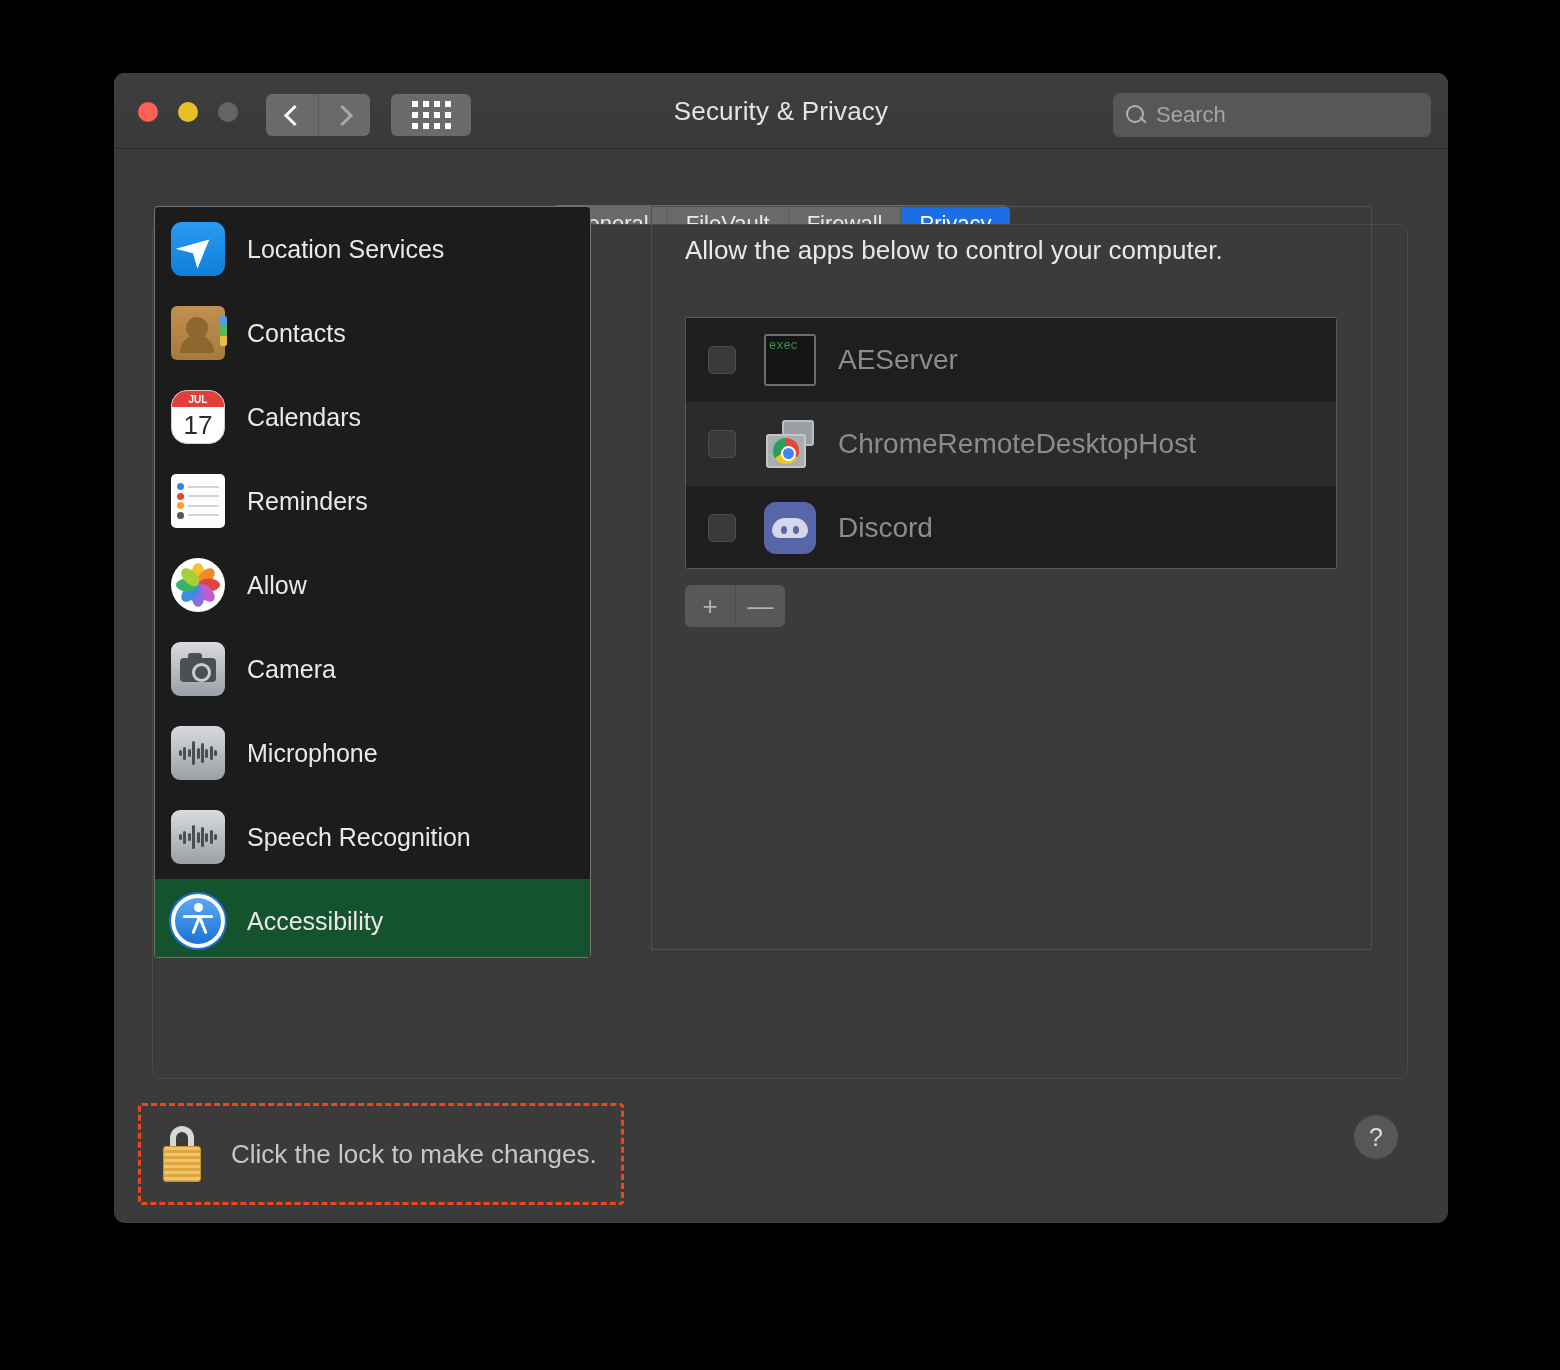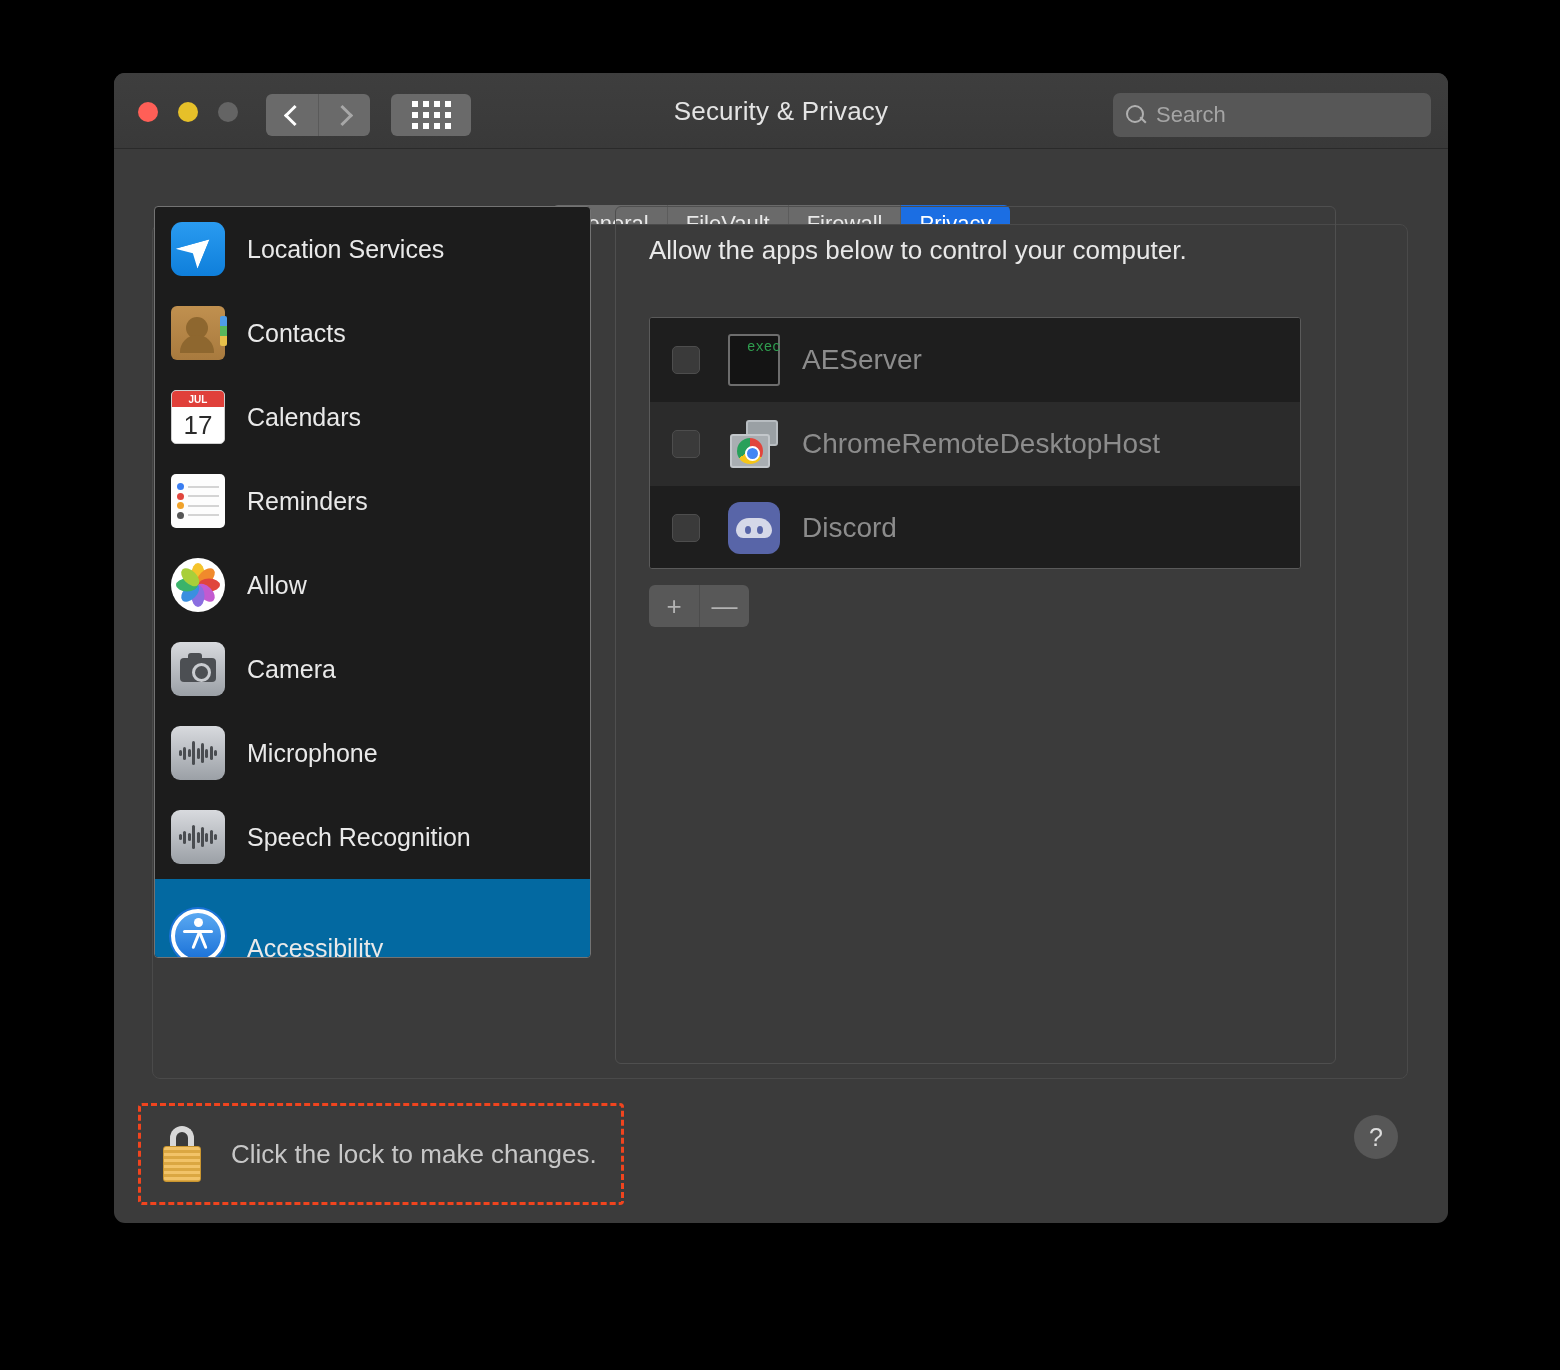--- a/index.html
+++ b/index.html
@@ -106,21 +106,21 @@
   .sidebar {
     width: 437px; height: 752px;
     background: #1c1c1c;
     border: 1px solid #737373;
     border-radius: 4px;
     overflow: hidden;
   }
   .sbrow {
     height: 84px; display: flex; align-items: center; padding-left: 16px;
   }
-  .sbrow.selected { background: #0369a1; align-items: flex-end; }
+  .sbrow.selected { background: #14532d; }
   .sblabel { color: #e9e9e9; font-size: 25px; margin-left: 22px; }
 
   .ic { width: 54px; height: 54px; flex: 0 0 54px; position: relative; }
 
   
   .ic-loc { background: linear-gradient(#2a9bf0, #0f7fdb); border-radius: 11px; }
   .ic-loc::after {
     content: ""; position: absolute; left: 12px; top: 12px;
     width: 0; height: 0;
     border-left: 15px solid transparent; border-right: 15px solid transparent;
@@ -137,21 +137,21 @@
   .ic-con::after {
     content: ""; position: absolute; left: 9px; bottom: 7px;
     width: 34px; height: 18px; border-radius: 17px 17px 0 0; background: #8e672f;
   }
   .ic-con i {
     position: absolute; right: -2px; top: 10px; width: 7px; height: 30px;
     background: linear-gradient(#4f9de8 0 33%, #58b85c 33% 66%, #e8c14a 66% 100%);
     border-radius: 2px;
   }
   
-  .ic-cal { background: #fff; border-radius: 5px; overflow: hidden; border: 1px solid #cfcfcf; text-align: right; }
+  .ic-cal { background: #fff; border-radius: 16px; overflow: hidden; border: 1px solid #cfcfcf; text-align: right; }
   .ic-cal .top {
     height: 16px; background: #e0403a; color: #fff; font-size: 10px;
     display: flex; align-items: center; justify-content: center; font-weight: bold;
   }
   .ic-cal .day {
     height: 36px; color: #2b2b2b; font-size: 26px;
     display: flex; align-items: center; justify-content: center;
   }
   
   .ic-rem { background: #fdfdfd; border-radius: 5px; padding: 8px 6px; display: flex; flex-direction: column; justify-content: space-around; }
@@ -185,24 +185,25 @@
     content: ""; position: absolute; left: 50%; top: 17px; margin-left: -15px;
     width: 30px; height: 3px; background: #fff; border-radius: 2px;
   }
   .ic-acc i {
     position: absolute; left: 50%; top: 19px; width: 3px; height: 18px;
     background: #fff; border-radius: 2px; transform-origin: 50% 0;
   }
 
   
   .rightpane {
-    width: 721px; height: 858px;
+    width: 721px; height: 744px;
     border: 1px solid #4f4f4f;
-    border-radius: 6px;
+    border-radius: 0;
     position: relative;
+    margin-left: 36px;
   }
   .pane-title { color: #e8e8e8; font-size: 26px; position: absolute; left: 33px; top: 28px; }
 
   .applist {
     position: absolute; left: 33px; top: 110px;
     width: 652px; height: 252px;
     background: #1e1e1e;
     border: 1px solid #5a5a5a;
     border-radius: 3px;
     overflow: hidden;
@@ -212,21 +213,21 @@
   .approw:nth-child(even) { background: #2b2b2b; }
   .cbox {
     width: 28px; height: 28px; flex: 0 0 28px;
     background: #3a3a3a; border: 1px solid #4d4d4d; border-radius: 5px;
     display: flex; align-items: center; justify-content: center;
   }
   .appicon { width: 52px; height: 52px; flex: 0 0 52px; margin-left: 28px; position: relative; }
   .appname { color: #8c8c8c; font-size: 28px; margin-left: 22px; }
 
   .ic-exec { background: #141414; border: 2px solid #6d6d6d; border-radius: 3px; }
-  .ic-exec span { position: absolute; left: 17px; top: 3px; color: #2f9e4f; font-family: "Liberation Mono", monospace; font-size: 14px; }
+  .ic-exec span { position: absolute; left: 3px; top: 3px; color: #2f9e4f; font-family: "Liberation Mono", monospace; font-size: 12px; }
   .ic-crd { position: absolute; inset: 0; }
   .ic-crd .w1 { position: absolute; right: 2px; top: 2px; width: 32px; height: 26px; background: #9aa0a4; border: 2px solid #b8bdc1; border-radius: 3px; }
   .ic-crd .w2 { position: absolute; left: 2px; bottom: 2px; width: 40px; height: 34px; background: #a9aeb2; border: 2px solid #c3c7cb; border-radius: 3px; overflow: hidden; }
   .chrome { position: absolute; left: 50%; top: 50%; width: 26px; height: 26px; margin: -13px 0 0 -13px; border-radius: 50%;
     background: conic-gradient(#e2453c 0 33%, #f5c518 33% 66%, #28a05a 66% 100%); }
   .chrome::after { content: ""; position: absolute; left: 50%; top: 50%; width: 11px; height: 11px; margin: -5.5px 0 0 -5.5px; background: #4285f4; border-radius: 50%; border: 2px solid #fff; }
   .ic-dis { background: #5865a8; border-radius: 12px; }
   .ic-dis::after {
     content: ""; position: absolute; left: 8px; top: 16px; width: 36px; height: 20px;
     background: #d5d8e8; border-radius: 18px 18px 10px 10px;

